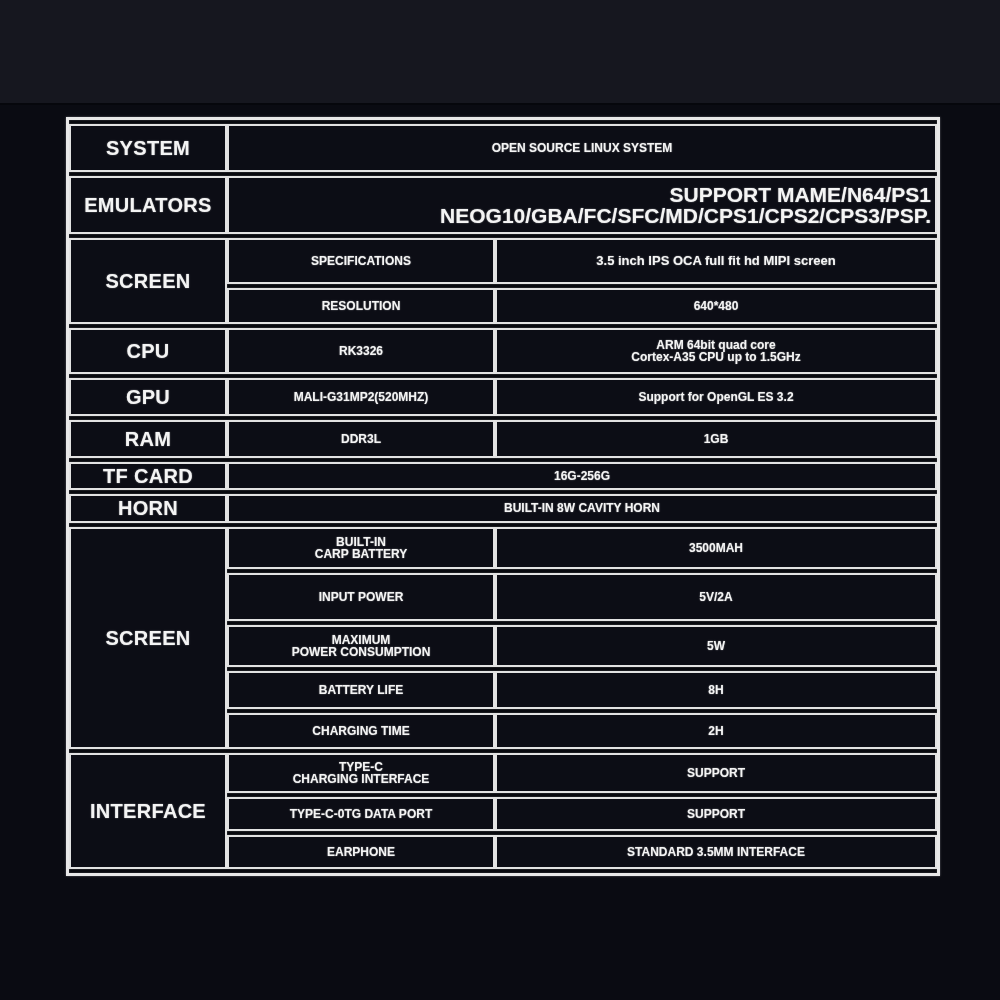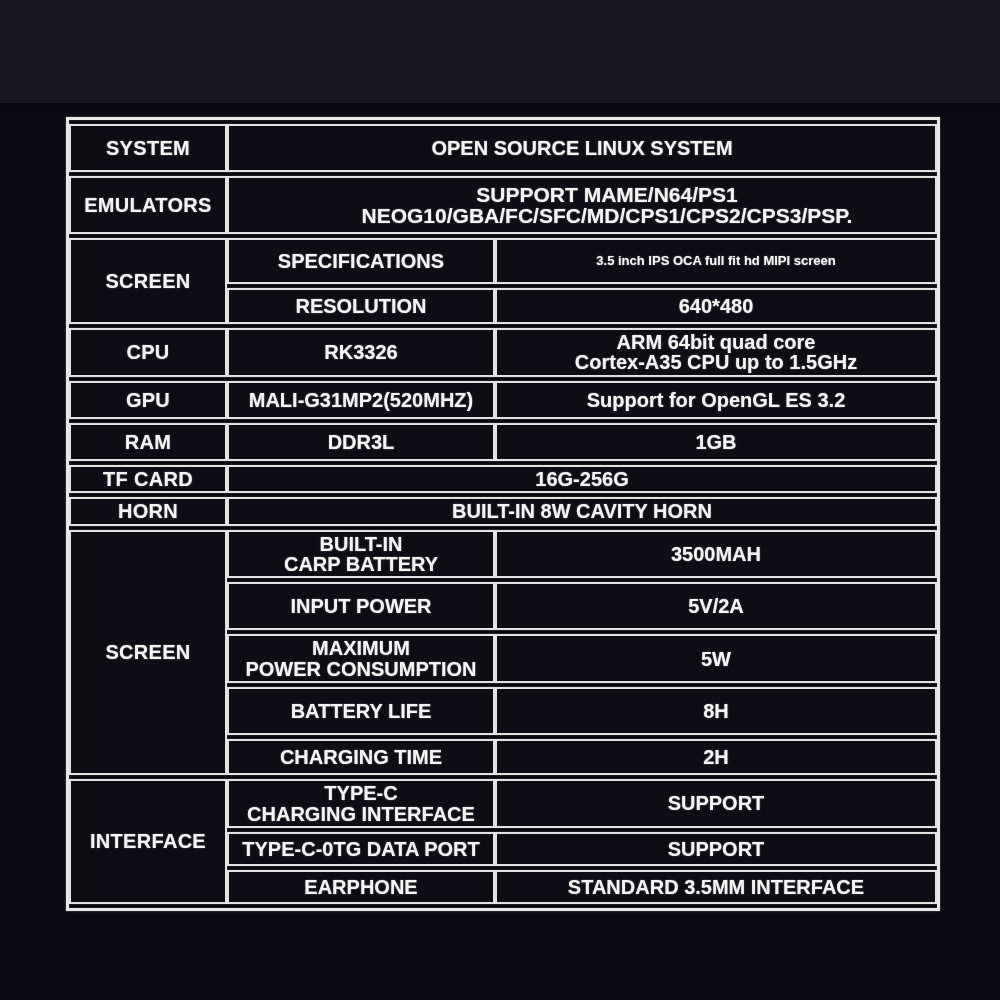--- a/index.html
+++ b/index.html
@@ -33,24 +33,24 @@
     vertical-align:middle;
     font-size:20px;
     line-height:1.02;
     padding:2px 4px;
     overflow:hidden;
     white-space:nowrap;
     text-shadow:0 0 1.5px rgba(255,255,255,.55);
     box-shadow:0 0 1.5px rgba(255,255,255,.3);
   }
   td.lbl{font-size:20px;letter-spacing:.3px;}
-  td.val{font-size:20px;}
+  td.val{font-size:12px;}
   td.small{font-size:13px;}
   .line{display:block;}
-  td.left-val{text-align:center;padding-left:54px;font-size:21px;}
+  td.left-val{text-align:right;padding-left:54px;font-size:21px;}
 </style>
 </head>
 <body>
 
 <div class="top-band"></div>
 
 <div class="spec-wrapper">
 <table class="spec">
   <colgroup>
     <col style="width:158px">
@@ -125,21 +125,21 @@
     <td class="val">INPUT POWER</td>
     <td class="val">5V/2A</td>
   </tr>
   <tr style="height:42px">
     <td class="val">
       <span class="line">MAXIMUM</span>
       <span class="line">POWER CONSUMPTION</span>
     </td>
     <td class="val">5W</td>
   </tr>
-  <tr style="height:48px">
+  <tr style="height:38px">
     <td class="val">BATTERY LIFE</td>
     <td class="val">8H</td>
   </tr>
   <tr style="height:36px">
     <td class="val">CHARGING TIME</td>
     <td class="val">2H</td>
   </tr>
 
   <tr style="height:40px">
     <td class="lbl" rowspan="3">INTERFACE</td>

